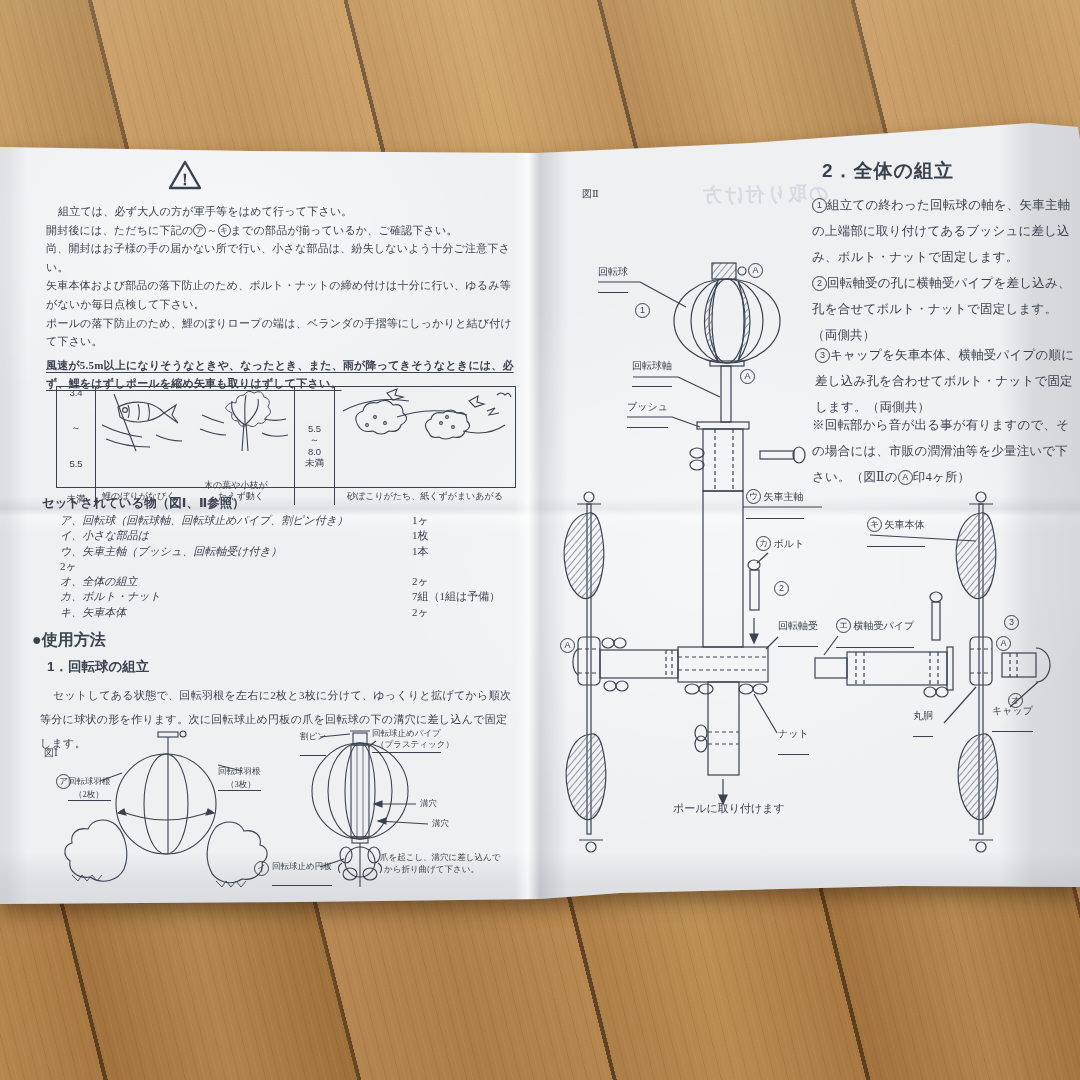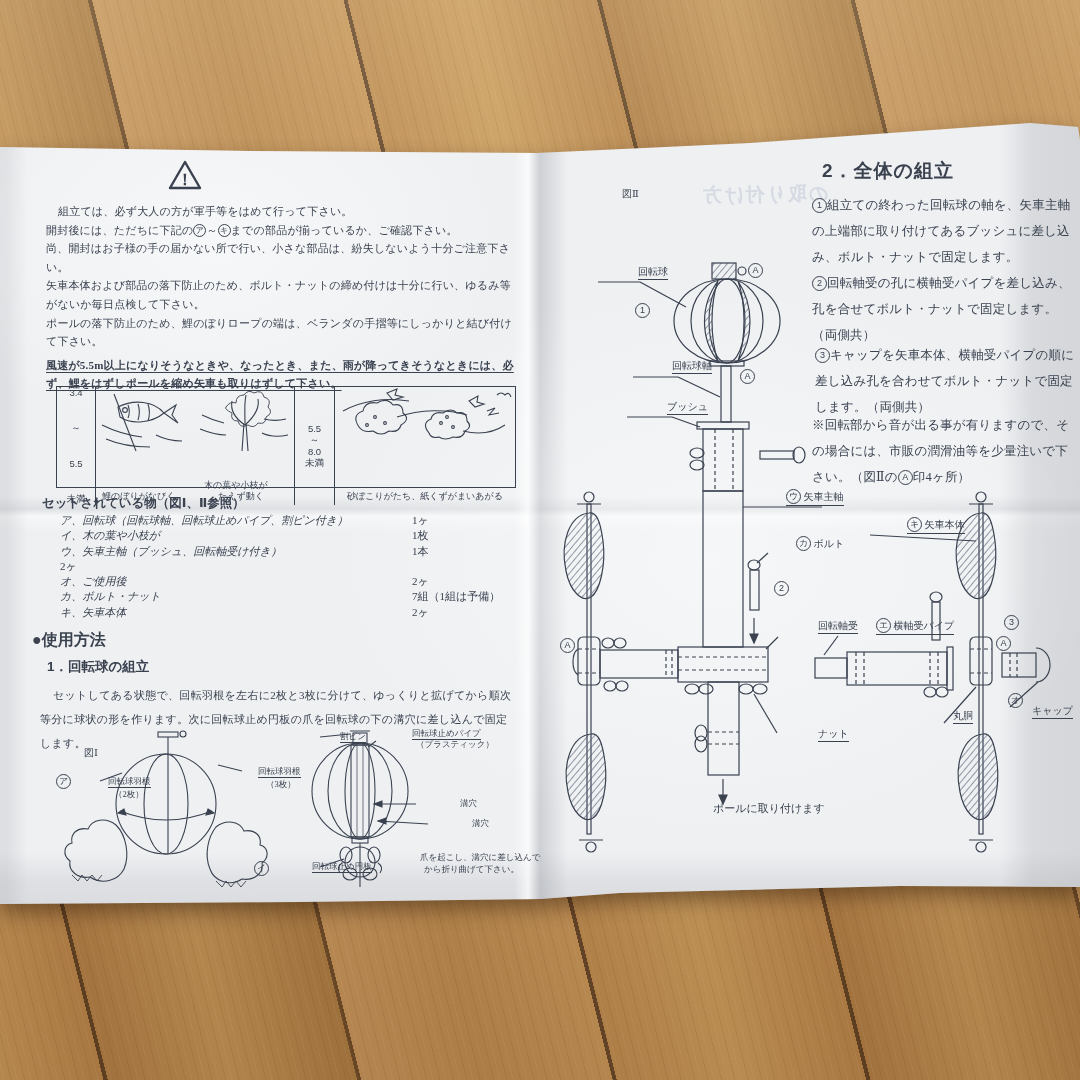--- a/index.html
+++ b/index.html
@@ -45,21 +45,21 @@
       var(--paper);
   }
 
   .page{position:absolute;}
   #left-page{left:0;top:140px;width:540px;height:770px;}
   #right-page{left:540px;top:120px;width:540px;height:790px;}
 
   
   .gothic{font-family:"Liberation Sans","DejaVu Sans",sans-serif;}
   .abs{position:absolute;}
-  .u{border-bottom:1px solid var(--ink);padding-bottom:1px;}
+  .u{border-bottom:1px solid var(--ink);padding-bottom:14px;}
 
   .cmark{display:inline-block;width:13px;height:13px;border:1px solid var(--ink);border-radius:50%;
          font-size:9px;line-height:13px;text-align:center;vertical-align:1px;
          font-family:"Liberation Sans","DejaVu Sans",sans-serif;}
   .cmark.sm{width:11px;height:11px;font-size:8px;line-height:11px;}
 
   
   .warn-head{left:168px;top:20px;display:flex;align-items:center;gap:10px;}
   .warn-title{font-size:19px;font-weight:bold;letter-spacing:7px;border-bottom:1.5px solid var(--ink);padding-bottom:3px;}
   .notices{left:46px;top:62px;width:470px;font-size:11px;line-height:18.6px;letter-spacing:.2px;}
@@ -80,21 +80,21 @@
   .parts-list{left:60px;top:373px;width:456px;font-size:11px;font-style:italic;}
   .parts-row{display:flex;height:15.3px;line-height:15.3px;}
   .parts-row .lbl{width:352px;white-space:nowrap;overflow:visible;}
   .parts-row .qty{white-space:nowrap;font-style:normal;}
 
   .usage-heading{left:32px;top:490px;font-size:16px;font-weight:bold;}
   .step-title{left:47px;top:518px;font-size:13.5px;font-weight:bold;}
   .usage-body{left:40px;top:543px;width:474px;font-size:11px;line-height:24px;text-indent:13px;letter-spacing:.3px;}
 
   .fig-caption{font-size:13px;}
-  .dlabel{position:absolute;font-size:10px;white-space:nowrap;line-height:12px;margin-left:40px;}
+  .dlabel{position:absolute;font-size:10px;white-space:nowrap;line-height:12px;}
   .dlabel.tiny{font-size:8.5px;line-height:10px;}
 
   
   .section-title{left:282px;top:38px;font-size:19px;font-weight:bold;letter-spacing:1px;}
   .bleed{left:108px;top:62px;width:180px;transform:scaleX(-1) rotate(1deg);
          font-size:19px;font-weight:bold;color:rgba(96,112,148,.17);letter-spacing:2px;
          font-family:"Liberation Sans","DejaVu Sans",sans-serif;white-space:nowrap;}
   .step{position:absolute;width:262px;font-size:12.5px;line-height:26px;letter-spacing:.2px;margin:0;}
   .footer-note{left:58px;top:742px;font-size:11px;letter-spacing:.5px;white-space:nowrap;}
 </style>
@@ -190,32 +190,32 @@
         </div>
       </div>
 
       <div class="abs parts-heading gothic">セットされている物（図Ⅰ、Ⅱ参照）</div>
       <div class="abs parts-list">
         <div class="parts-row">
               <span class="lbl">ア、回転球（回転球軸、回転球止めパイプ、割ピン付き）</span>
               <span class="qty">1ヶ</span>
             </div>
         <div class="parts-row">
-              <span class="lbl">イ、木の葉や小枝が</span>
+              <span class="lbl">イ、小さな部品は</span>
               <span class="qty">1枚</span>
             </div>
         <div class="parts-row">
               <span class="lbl">ウ、矢車主軸（ブッシュ、回転軸受け付き）</span>
               <span class="qty">1本</span>
             </div>
         <div class="parts-row">
               <span class="qty">2ヶ</span>
             </div>
         <div class="parts-row">
-              <span class="lbl">オ、ご使用後</span>
+              <span class="lbl">オ、全体の組立</span>
               <span class="qty">2ヶ</span>
             </div>
         <div class="parts-row">
               <span class="lbl">カ、ボルト・ナット</span>
               <span class="qty">7組（1組は予備）</span>
             </div>
         <div class="parts-row">
               <span class="lbl">キ、矢車本体</span>
               <span class="qty">2ヶ</span>
             </div>

